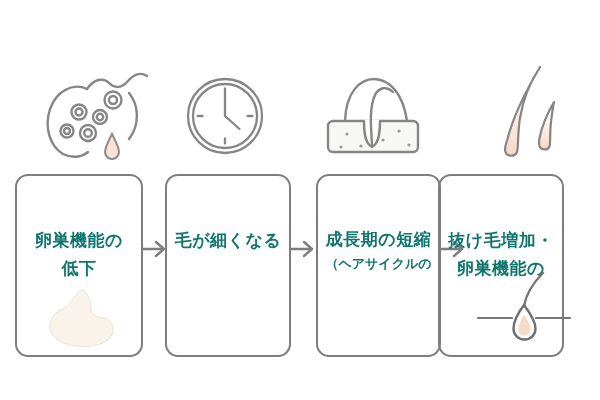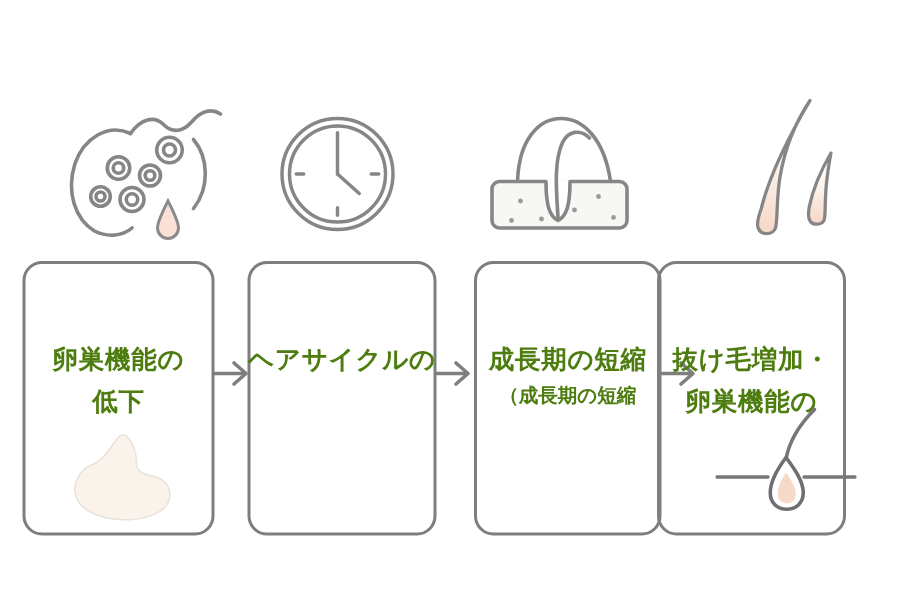--- a/index.html
+++ b/index.html
@@ -21,21 +21,21 @@
   }
   .box-1{left:15px;width:124px;}
   .box-2{left:165px;width:122px;}
   .box-3{left:316px;width:121px;font-family:Liberation Serif, serif;}
   .box-4{left:438px;width:122px;}
   .label{
     position:absolute;
     top:50px;left:-6px;right:-6px;
     text-align:center;
     font-weight:bold;
-    color:#4d7c0f;
+    color:#0f766e;
     font-size:17px;
     line-height:28px;
     letter-spacing:0.5px;
   }
   .label .line{display:block;}
   .label .subline{display:block;font-size:13px;line-height:20px;letter-spacing:0px;}
   .icon{position:absolute;}
   .ovary-icon{left:40px;top:60px;}
   .clock-icon{left:183px;top:73px;}
   .skin-icon{left:323px;top:72px;}
@@ -118,33 +118,33 @@
     <path d="M 83,290 C 88,293 91,301 91,309 C 91,314 95,316 102,317.5 C 110,319 114,325 113,332 C 111.5,341 99,346 86,346.5 C 71,347 55,342 51,332 C 47.5,323 53,313 61,310 C 69,307 73,299 77,294 C 79,291 81,289.5 83,290 Z" fill="#faf3ec" stroke="#e9e2d8" stroke-width="1"></path>
   </svg>
 
   <svg class="arrow arrow-1" width="26" height="22" viewBox="0 0 26 22" fill="none" stroke="#7e7e7e" stroke-width="2.4" stroke-linecap="round" stroke-linejoin="round">
     <path d="M 2,11 L 22,11"></path>
       <path d="M 15,4 L 23,11 L 15,18"></path>
   </svg>
 
   <div class="step-box box-2">
     <div class="label">
-      <span class="line">ヘアサイクルの</span>
+      <span class="line">毛が細くなる</span>
     </div>
   </div>
 
   <svg class="arrow arrow-2" width="26" height="22" viewBox="0 0 26 22" fill="none" stroke="#7e7e7e" stroke-width="2.4" stroke-linecap="round" stroke-linejoin="round">
     <path d="M 2,11 L 22,11"></path>
       <path d="M 15,4 L 23,11 L 15,18"></path>
   </svg>
 
   <div class="step-box box-3">
     <div class="label">
       <span class="line">成長期の短縮</span>
-      <span class="subline">（成長期の短縮</span>
+      <span class="subline">（ヘアサイクルの</span>
     </div>
   </div>
 
   <svg class="arrow arrow-3" width="26" height="22" viewBox="0 0 26 22" fill="none" stroke="#7e7e7e" stroke-width="2.4" stroke-linecap="round" stroke-linejoin="round">
     <path d="M 2,11 L 22,11"></path>
       <path d="M 15,4 L 23,11 L 15,18"></path>
   </svg>
 
   <div class="step-box box-4">
     <div class="label">

